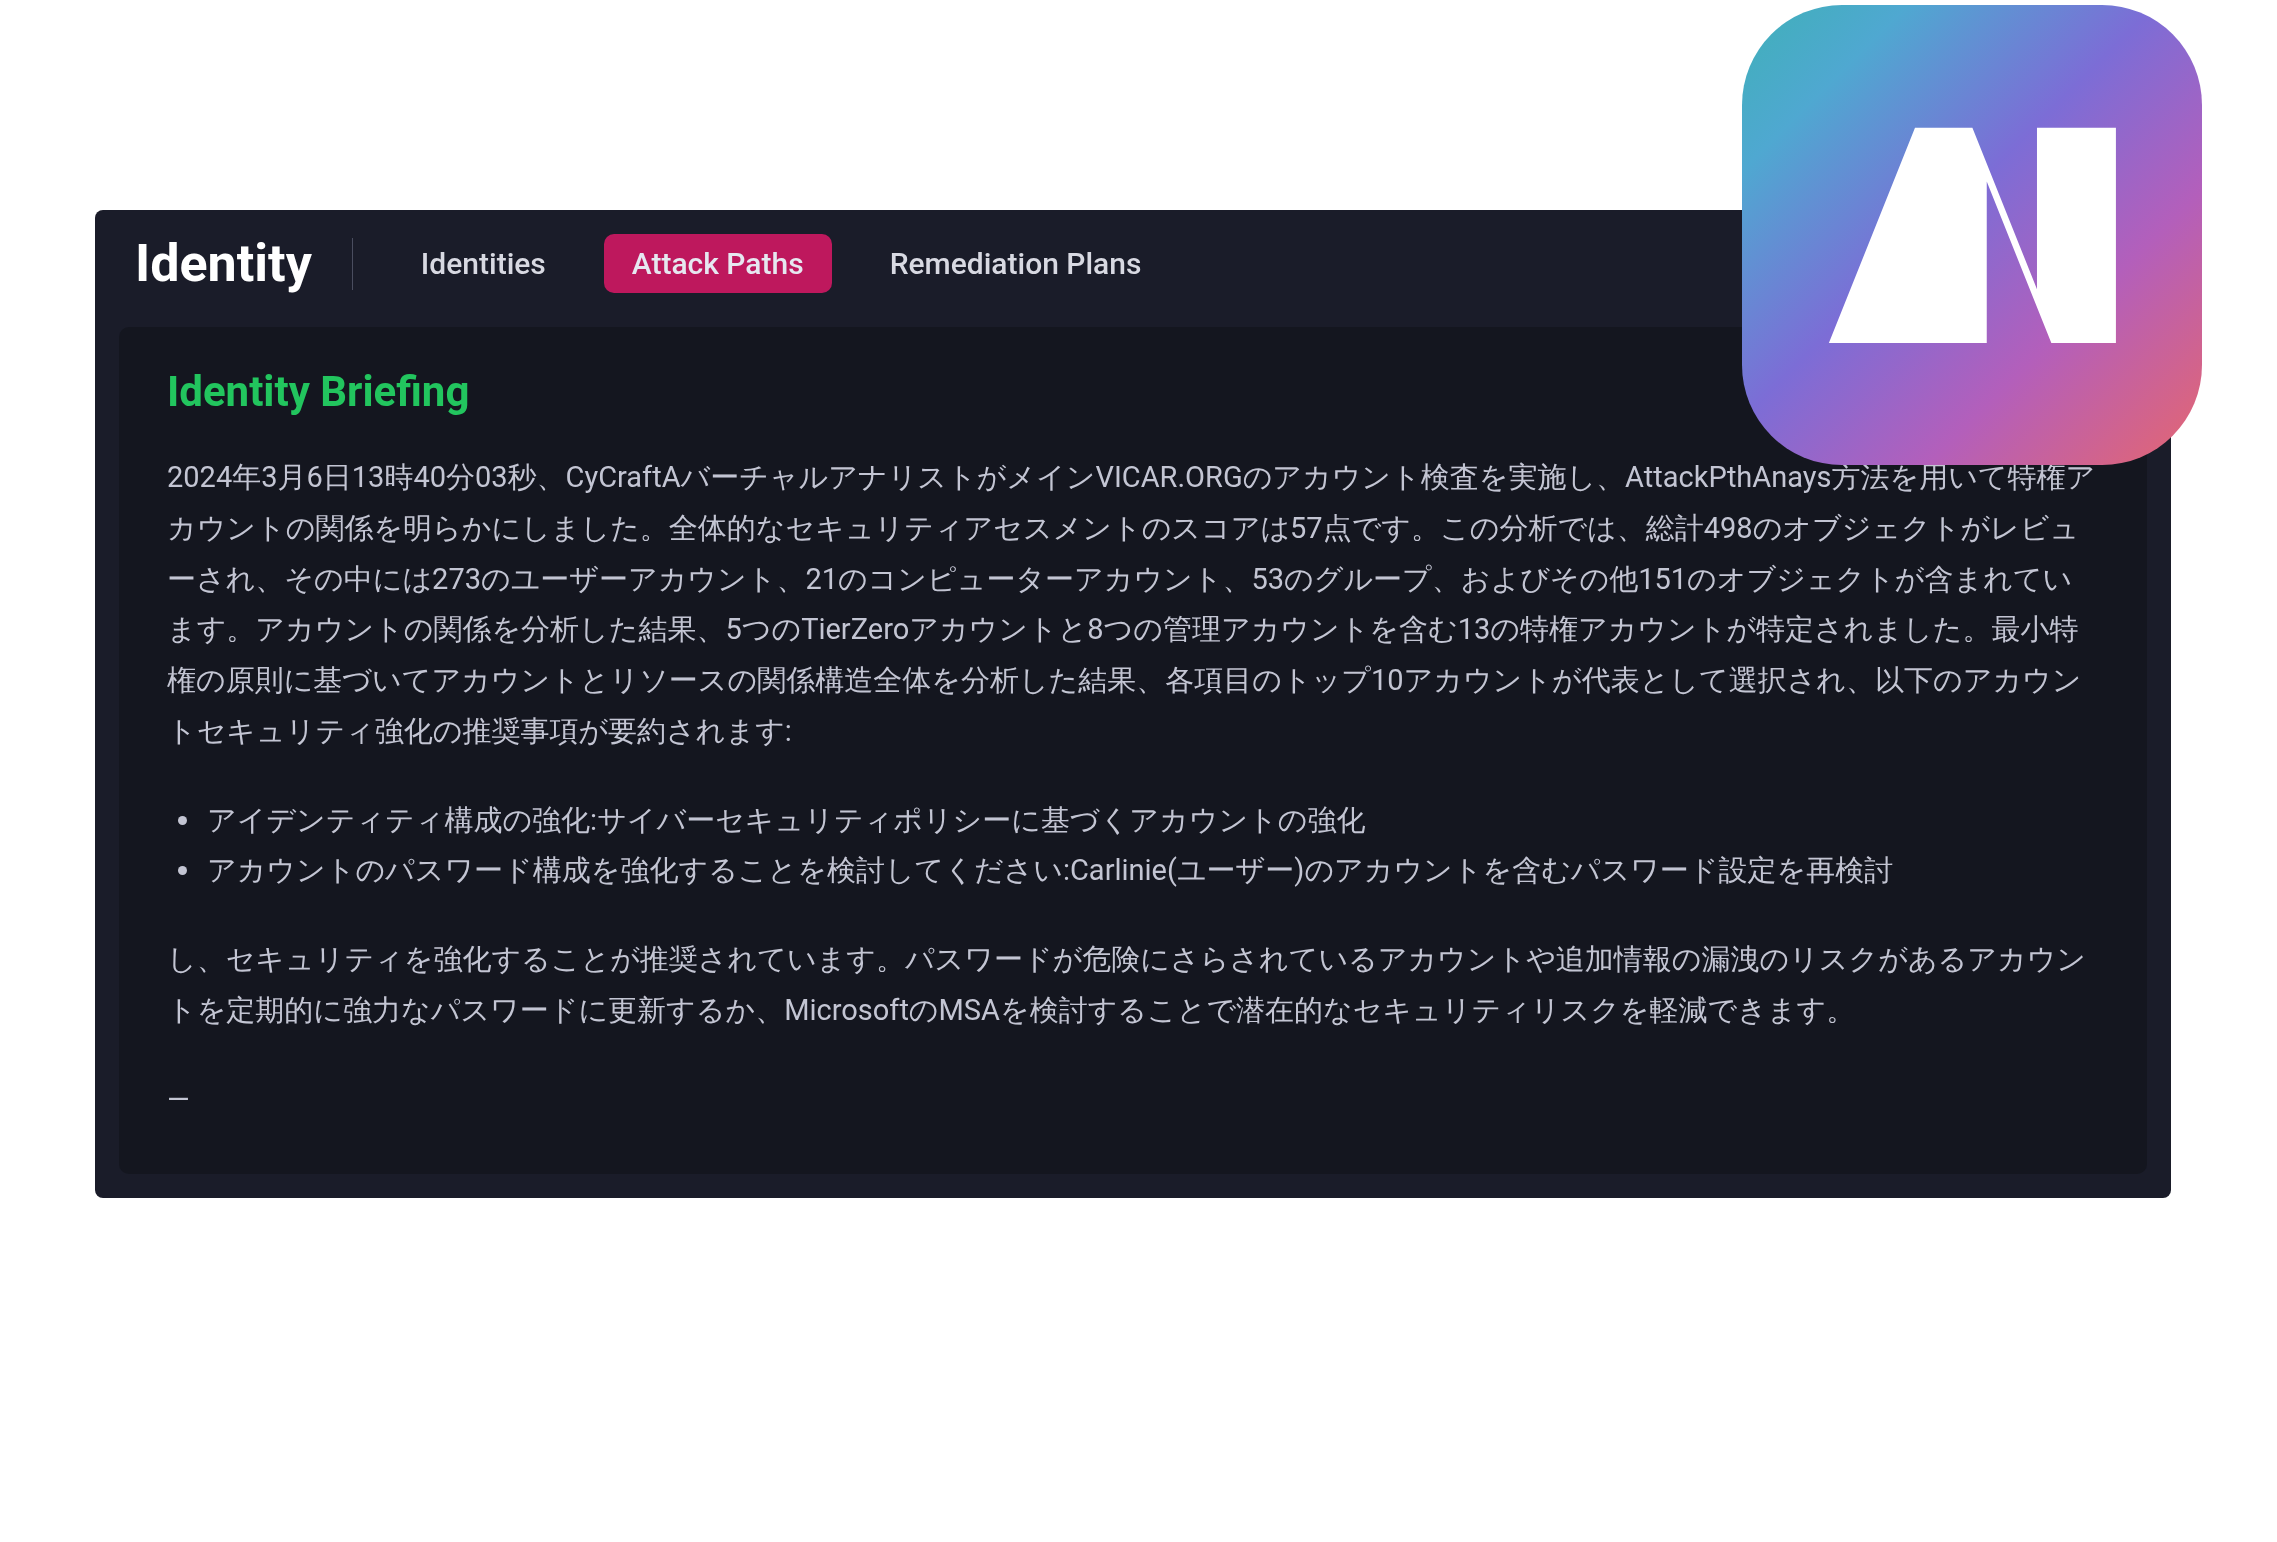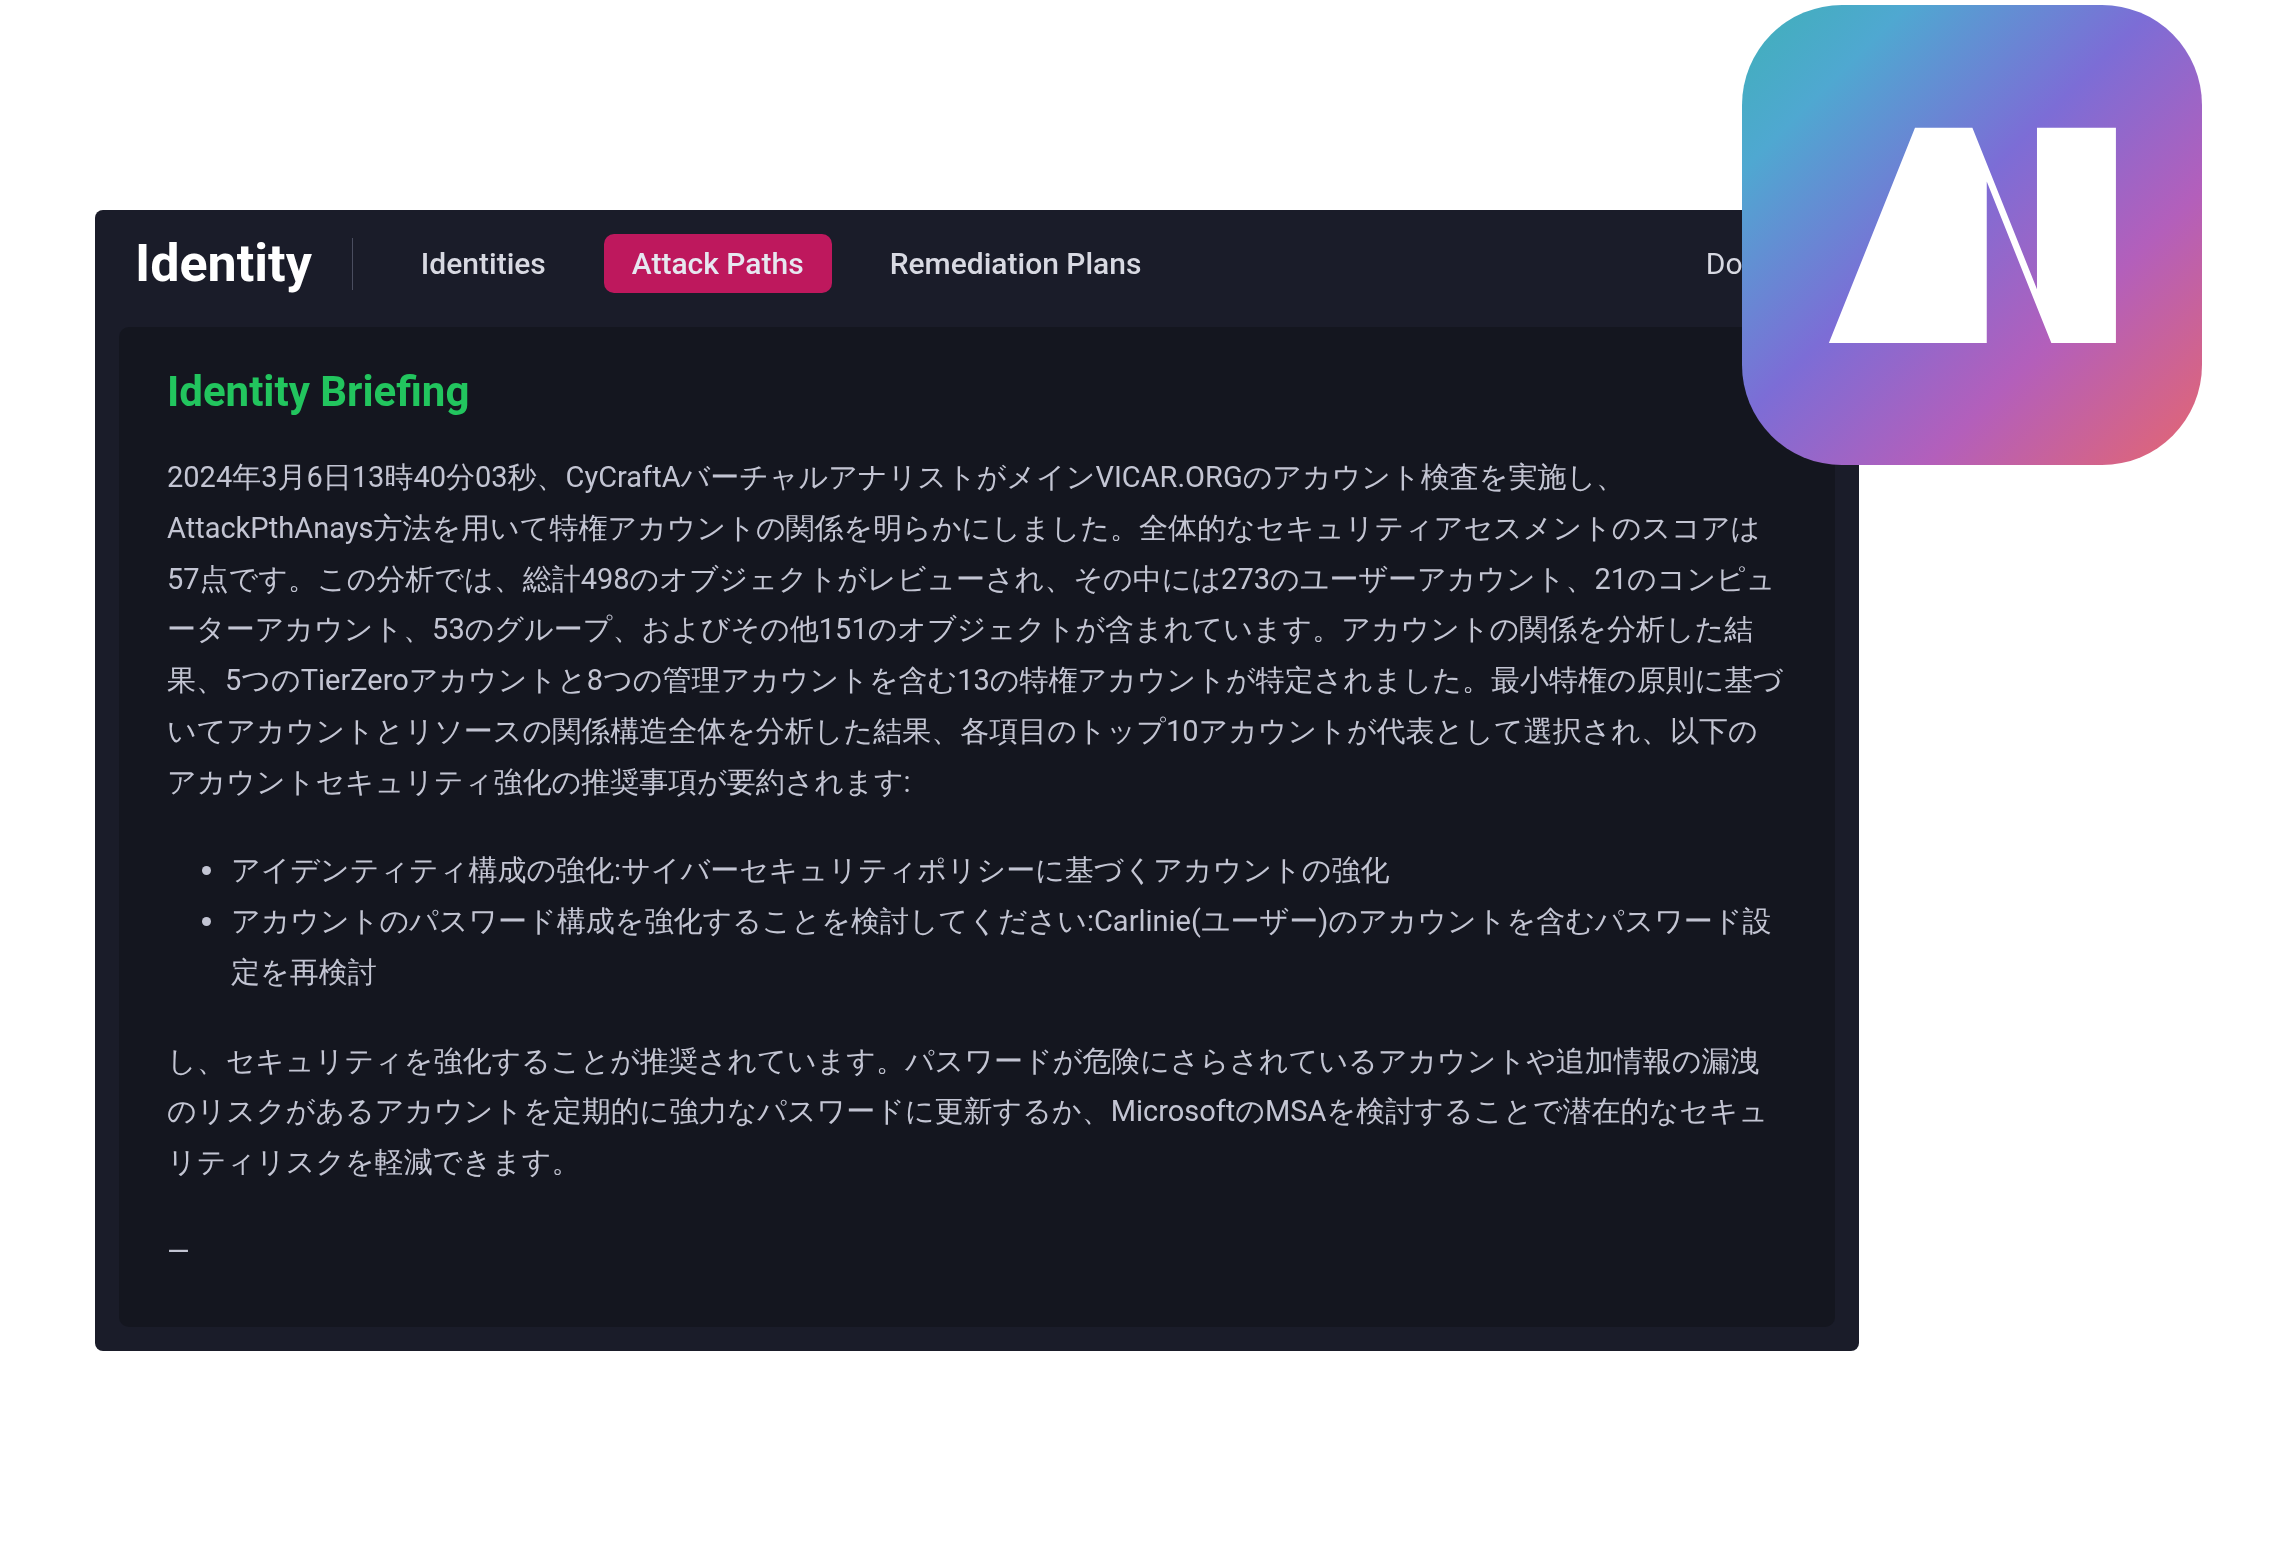--- a/index.html
+++ b/index.html
@@ -7,21 +7,21 @@
       background: #ffffff;
       font-family: -apple-system, BlinkMacSystemFont, "Segoe UI", Roboto, "Helvetica Neue", Arial, sans-serif;
       width: 2277px;
       height: 1542px;
       position: relative;
     }
     .app-container {
       position: absolute;
       left: 95px;
       top: 210px;
-      width: 1764px;
+      width: 2076px;
       background: #1a1c29;
       border-radius: 8px;
       overflow: visible;
     }
     .top-bar {
       display: flex;
       align-items: center;
       padding: 24px 40px 20px 40px;
       gap: 30px;
     }
@@ -68,21 +68,21 @@
     }
     .para {
       font-size: 29px;
       line-height: 1.75;
       color: #c3c5d3;
       font-weight: 400;
       margin-top: 8px;
     }
     .bullets {
       list-style: disc;
-      margin: 38px 0 38px 60px;
+      margin: 38px 0 38px 36px;
     }
     .bullets li {
       font-size: 29px;
       line-height: 1.75;
       color: #c3c5d3;
       font-weight: 400;
       padding-left: 4px;
     }
     .sep {
       font-size: 29px;

